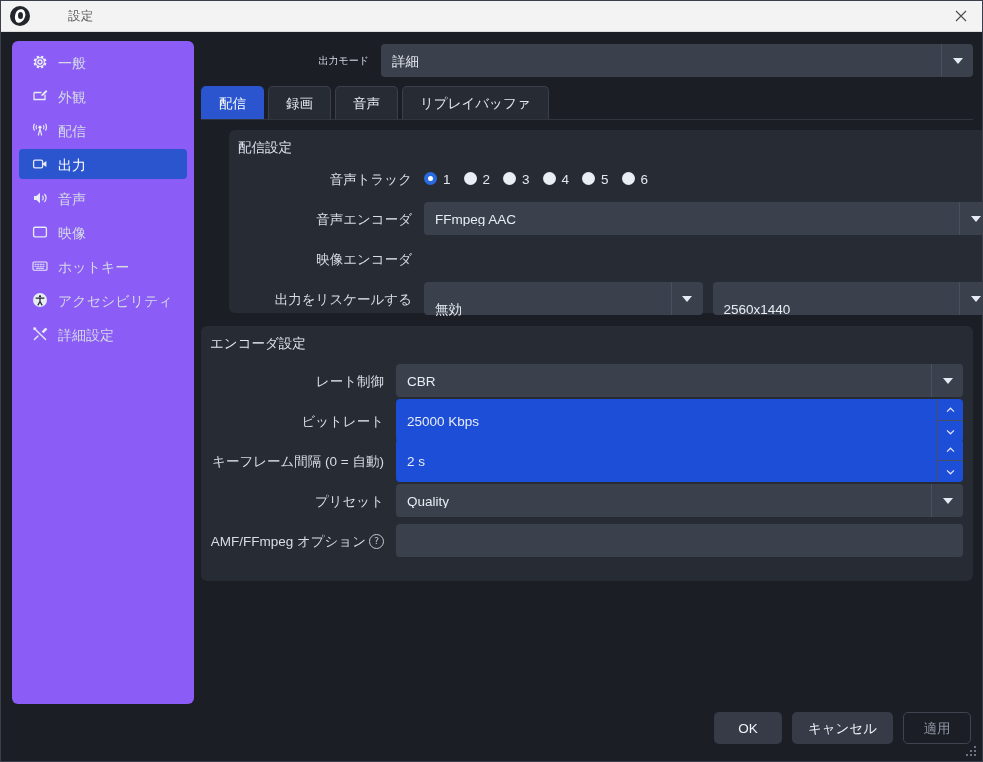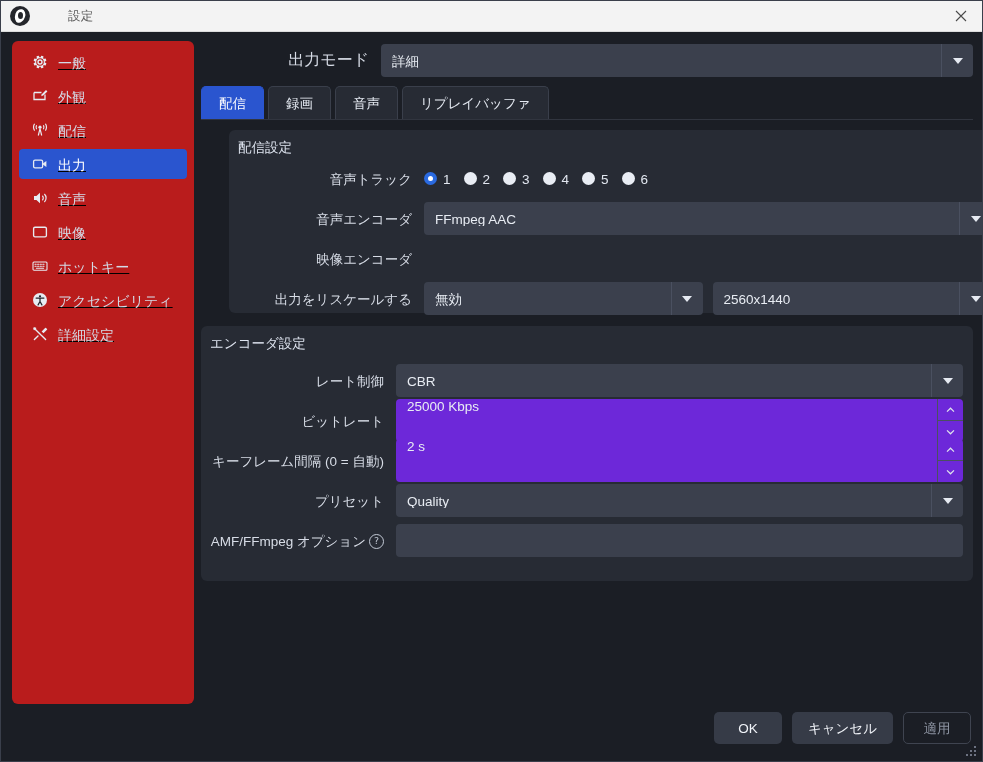--- a/index.html
+++ b/index.html
@@ -77,25 +77,24 @@
     color: #4a4a4a;
   }
   .tb-close svg { display:block; }
 
   
   .sidebar {
     position: absolute;
     left: 11px; top: 40px;
     width: 182px;
     height: 663px;
-    background: #b91c1c;
+    background: #8b5cf6;
     border-radius: 6px;
     padding: 6px 0 0 0;
     box-sizing: border-box;
-    text-decoration: underline;
   }
   .side-item {
     height: 30px;
     margin: 0 7px 4px 7px;
     border-radius: 4px;
     display: flex;
     align-items: center;
     padding-left: 11px;
     box-sizing: border-box;
     color: #d4dae6;
@@ -129,21 +128,21 @@
     left: 0; top: 3px;
     width: 772px;
     height: 33px;
     display: flex;
     align-items: center;
   }
   .outmode-label {
     width: 180px;
     text-align: right;
     padding-right: 12px;
-    font-size: 16px;
+    font-size: 10px;
     color: #d7dce6;
     box-sizing: border-box;
     white-space: nowrap;
   }
 
   
   .combo {
     position: relative;
     height: 33px;
     background: #3b404d;
@@ -176,23 +175,24 @@
     width: 0; height: 0;
     border-left: 5px solid transparent;
     border-right: 5px solid transparent;
     border-top: 6px solid #e6eaf2;
   }
 
   
   .spin {
     position: relative;
     height: 43px;
-    background: #6d28d9;
+    background: #1d4ed8;
     border-radius: 4px;
     display: flex;
+    align-items: center;
     flex: 1 1 auto;
     box-sizing: border-box;
   }
   .spin .val {
     padding-left: 11px;
     font-size: 13.5px;
     color: #e8ecf3;
     line-height: 1;
     position: relative;
     top: 1px;
@@ -337,21 +337,21 @@
   .radio-lbl {
     margin-left: 6px;
     font-size: 13.5px;
     color: #e2e7f0;
     line-height: 1;
     position: relative;
     top: 1px;
   }
 
   .dual { display: flex; flex: 1 1 auto; gap: 10px; }
-  .dual > * { flex: 1 1 0; }
+  .dual > * { flex: 1 1 0; align-items: flex-end; }
 
   
   .footer {
     position: absolute;
     right: 11px; bottom: 17px;
     display: flex;
     gap: 10px;
     margin-left: 42px;
   }
   .btn {

